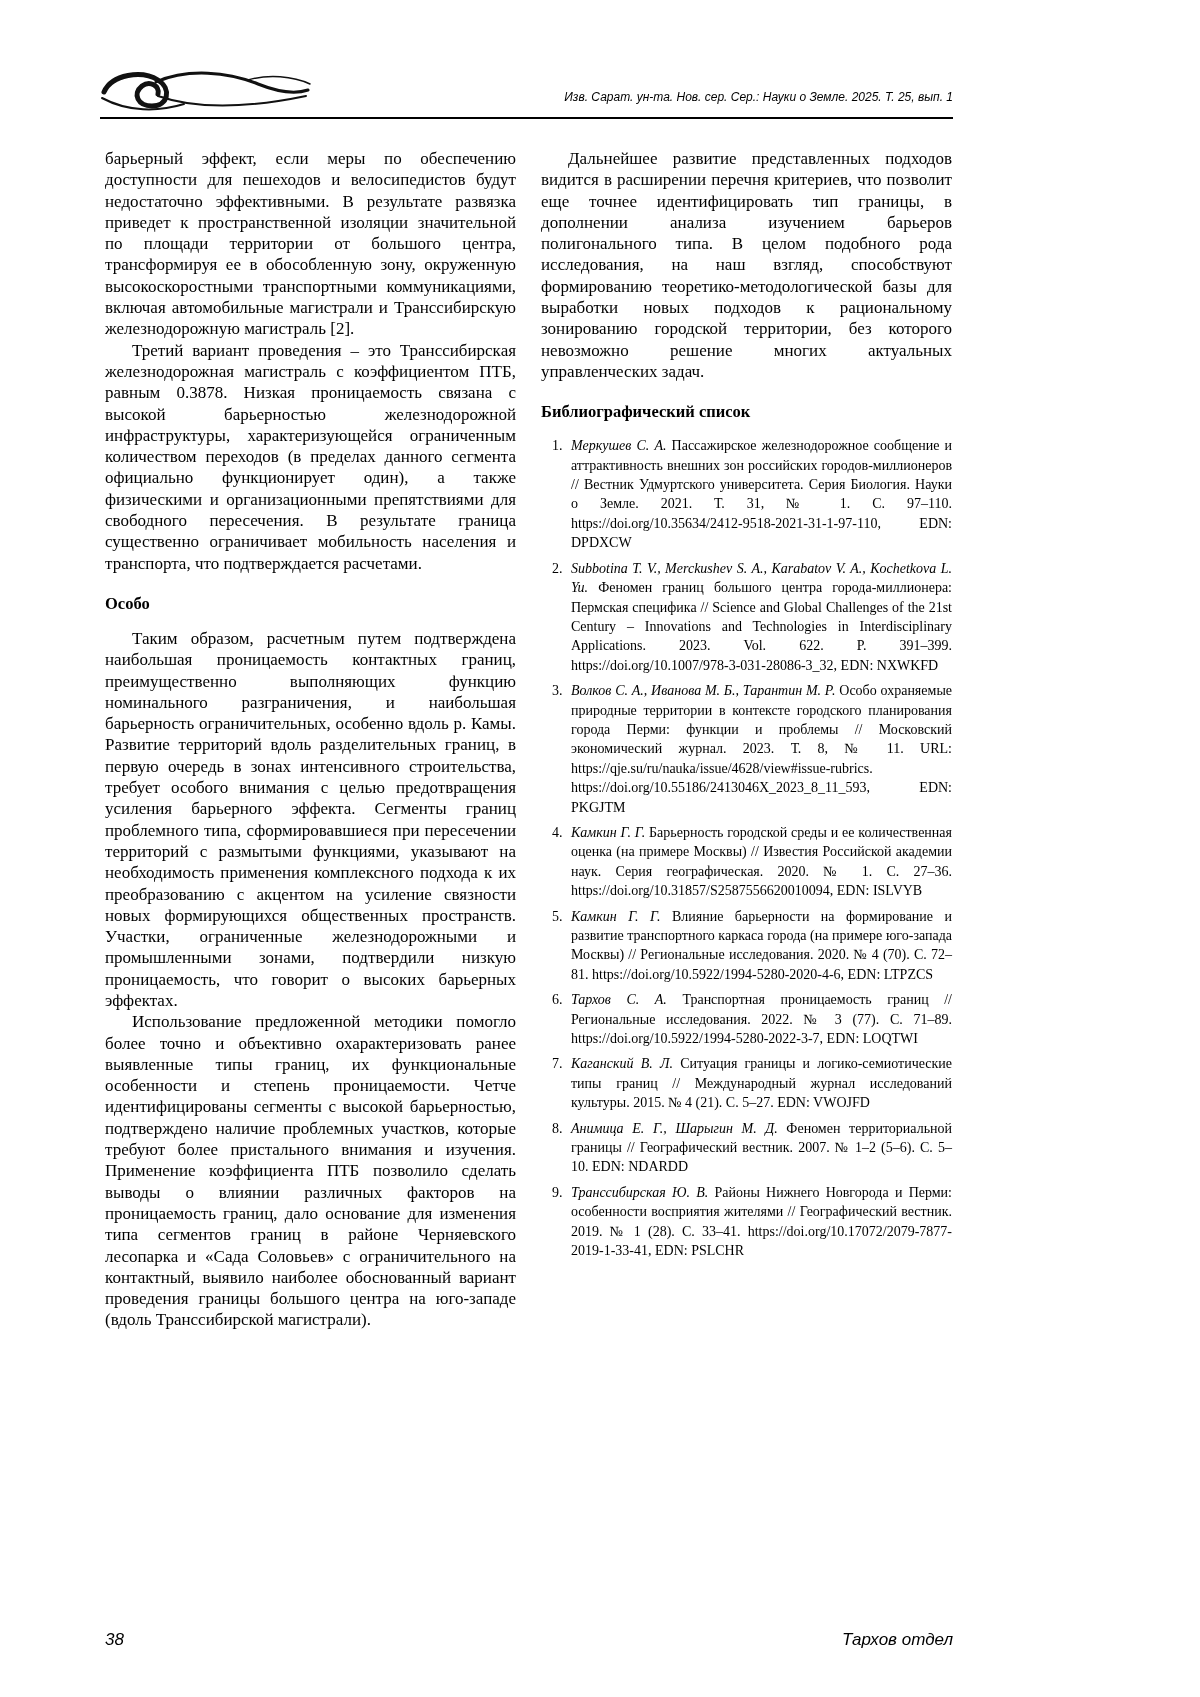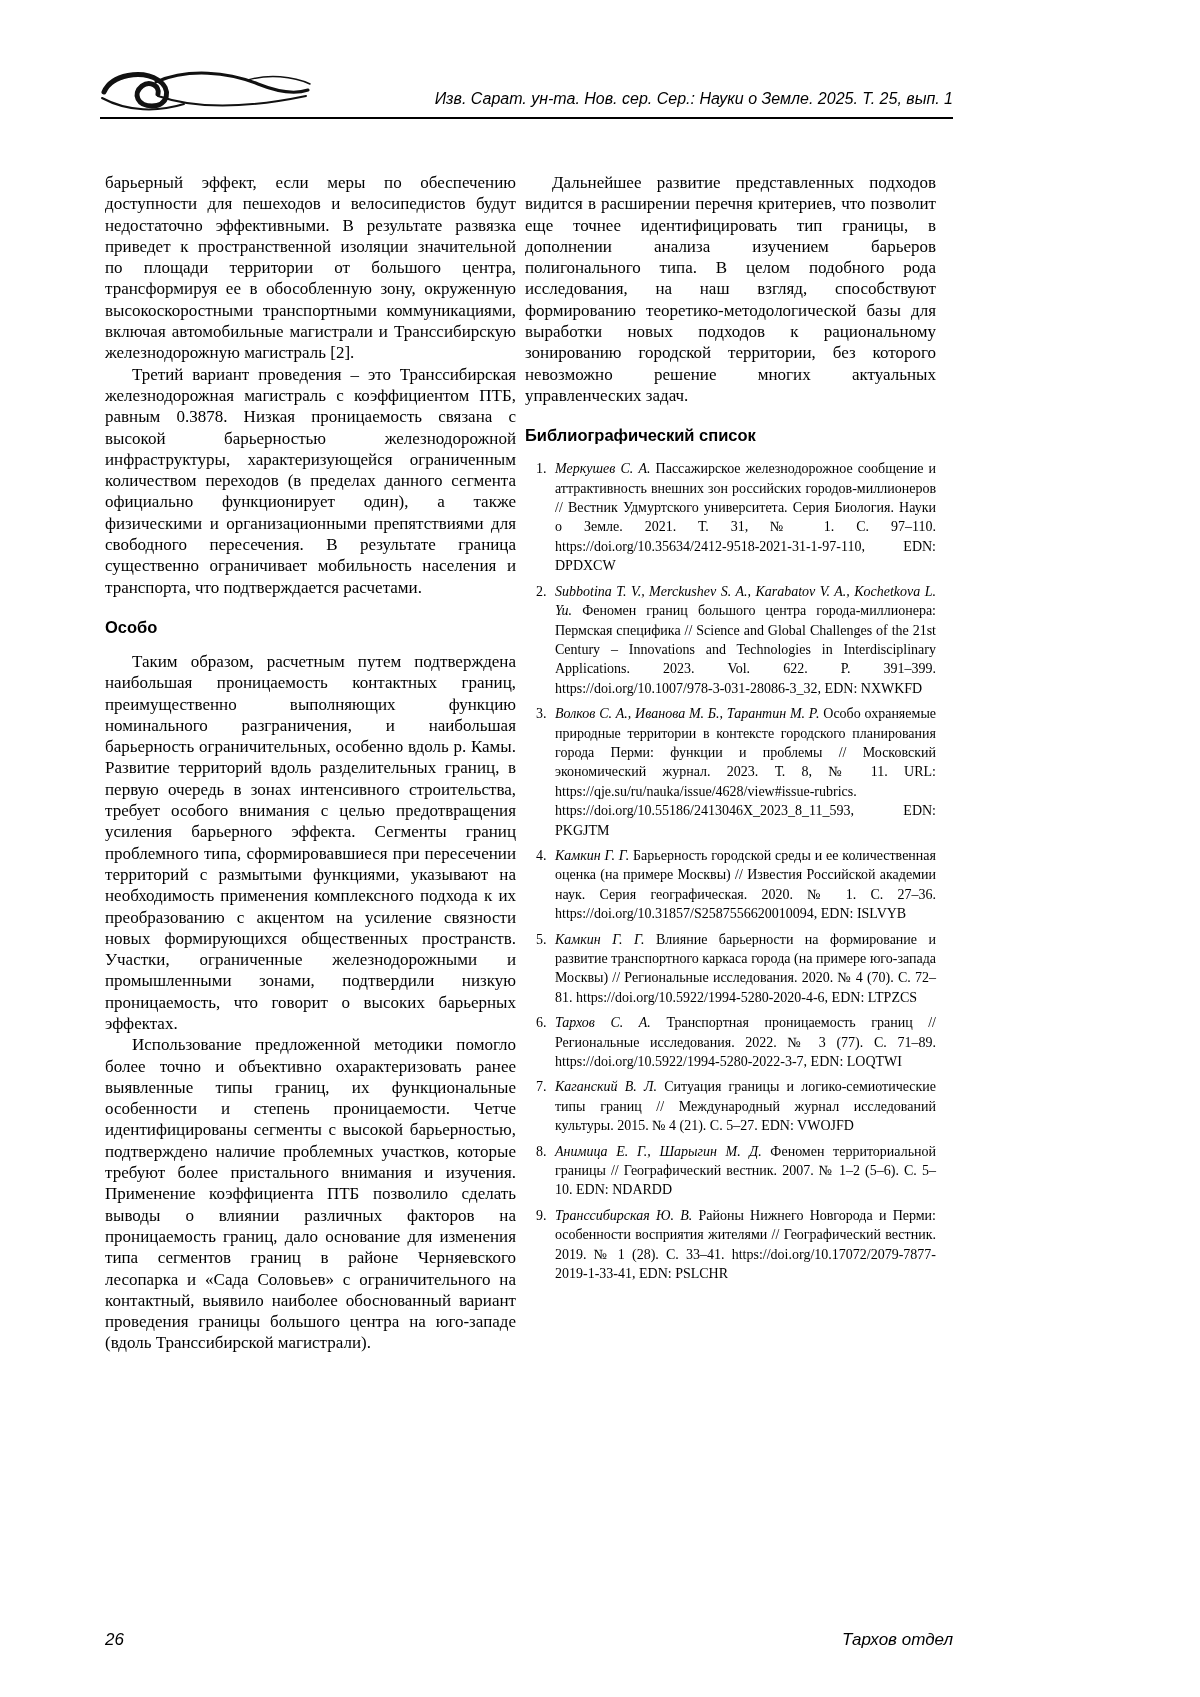--- a/index.html
+++ b/index.html
@@ -14,50 +14,49 @@
   }
   .ornament { position: absolute; left: 98px; top: 66px; width: 215px; height: 52px; }
   .running-head {
     position: absolute;
     top: 90px;
     left: 300px;
     right: 247px;
     text-align: right;
     font-family: "Liberation Sans", sans-serif;
     font-style: italic;
-    font-size: 16px;
+    font-size: 12px;
     white-space: nowrap;
   }
   .head-rule {
     position: absolute;
     top: 117px;
     left: 100px;
     width: 853px;
     height: 2px;
     background: #000;
   }
   .columns {
     position: absolute;
     top: 148px;
     left: 105px;
     width: 848px;
     display: flex;
-    gap: 9px;
-    margin-top: 24px;
+    gap: 25px;
   }
   .col { width: 411px; }
   .para {
     font-size: 17px;
     line-height: 21.3px;
     text-align: justify;
     text-indent: 27px;
   }
   .para.no-indent { text-indent: 0; }
   .section-heading {
-    font-family: Liberation Sans, sans-serif;
+    font-family: Liberation Serif, serif;
     font-size: 16.5px;
     font-weight: bold;
     margin: 20px 0 14px 0;
   }
   .ref-list { margin-top: 2px; }
   .ref {
     font-size: 14px;
     line-height: 19.4px;
     text-align: justify;
     margin-left: 30px;
@@ -119,17 +118,17 @@
         <p class="ref"><span class="ref-num">6.</span><span class="ref-authors">Тархов С. А.</span><span class="ref-text"> Транспортная проницаемость границ // Региональные исследования. 2022. № 3 (77). С. 71–89. https://doi.org/10.5922/1994-5280-2022-3-7, EDN: LOQTWI</span></p>
         <p class="ref"><span class="ref-num">7.</span><span class="ref-authors">Каганский В. Л.</span><span class="ref-text"> Ситуация границы и логико-семиотические типы границ // Международный журнал исследований культуры. 2015. № 4 (21). С. 5–27. EDN: VWOJFD</span></p>
         <p class="ref"><span class="ref-num">8.</span><span class="ref-authors">Анимица Е. Г., Шарыгин М. Д.</span><span class="ref-text"> Феномен территориальной границы // Географический вестник. 2007. № 1–2 (5–6). С. 5–10. EDN: NDARDD</span></p>
         <p class="ref"><span class="ref-num">9.</span><span class="ref-authors">Транссибирская Ю. В.</span><span class="ref-text"> Районы Нижнего Новгорода и Перми: особенности восприятия жителями // Географический вестник. 2019. № 1 (28). С. 33–41. https://doi.org/10.17072/2079-7877-2019-1-33-41, EDN: PSLCHR</span></p>
       </div>
     </div>
 
   </div>
 
   <div class="footer">
-    <span class="page-number">26</span>
+    <span class="page-number">38</span>
     <span class="footer-section">Тархов отдел</span>
   </div>
 
 </div>
 
 </body></html>

